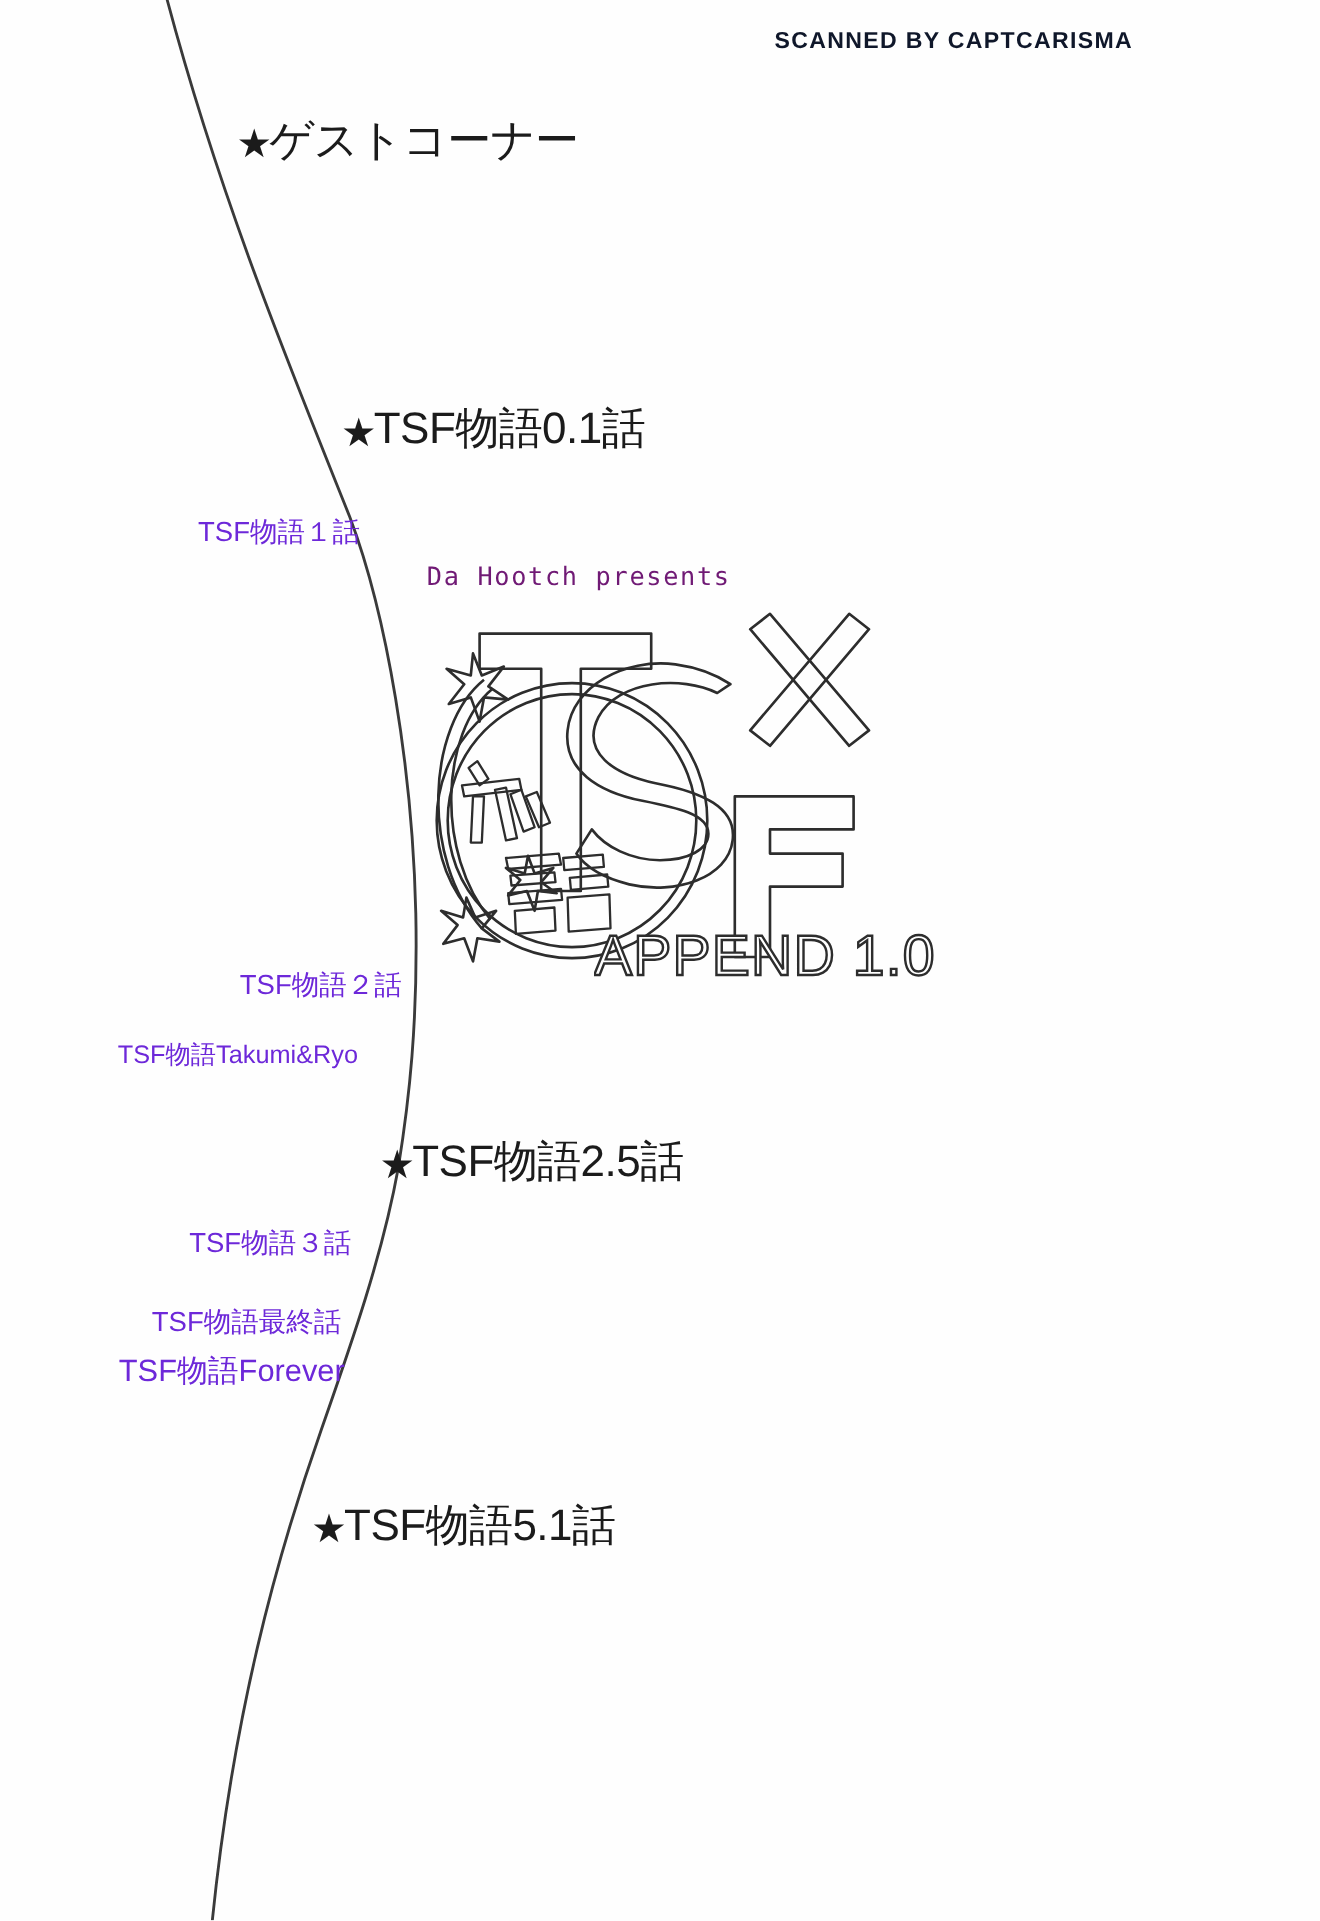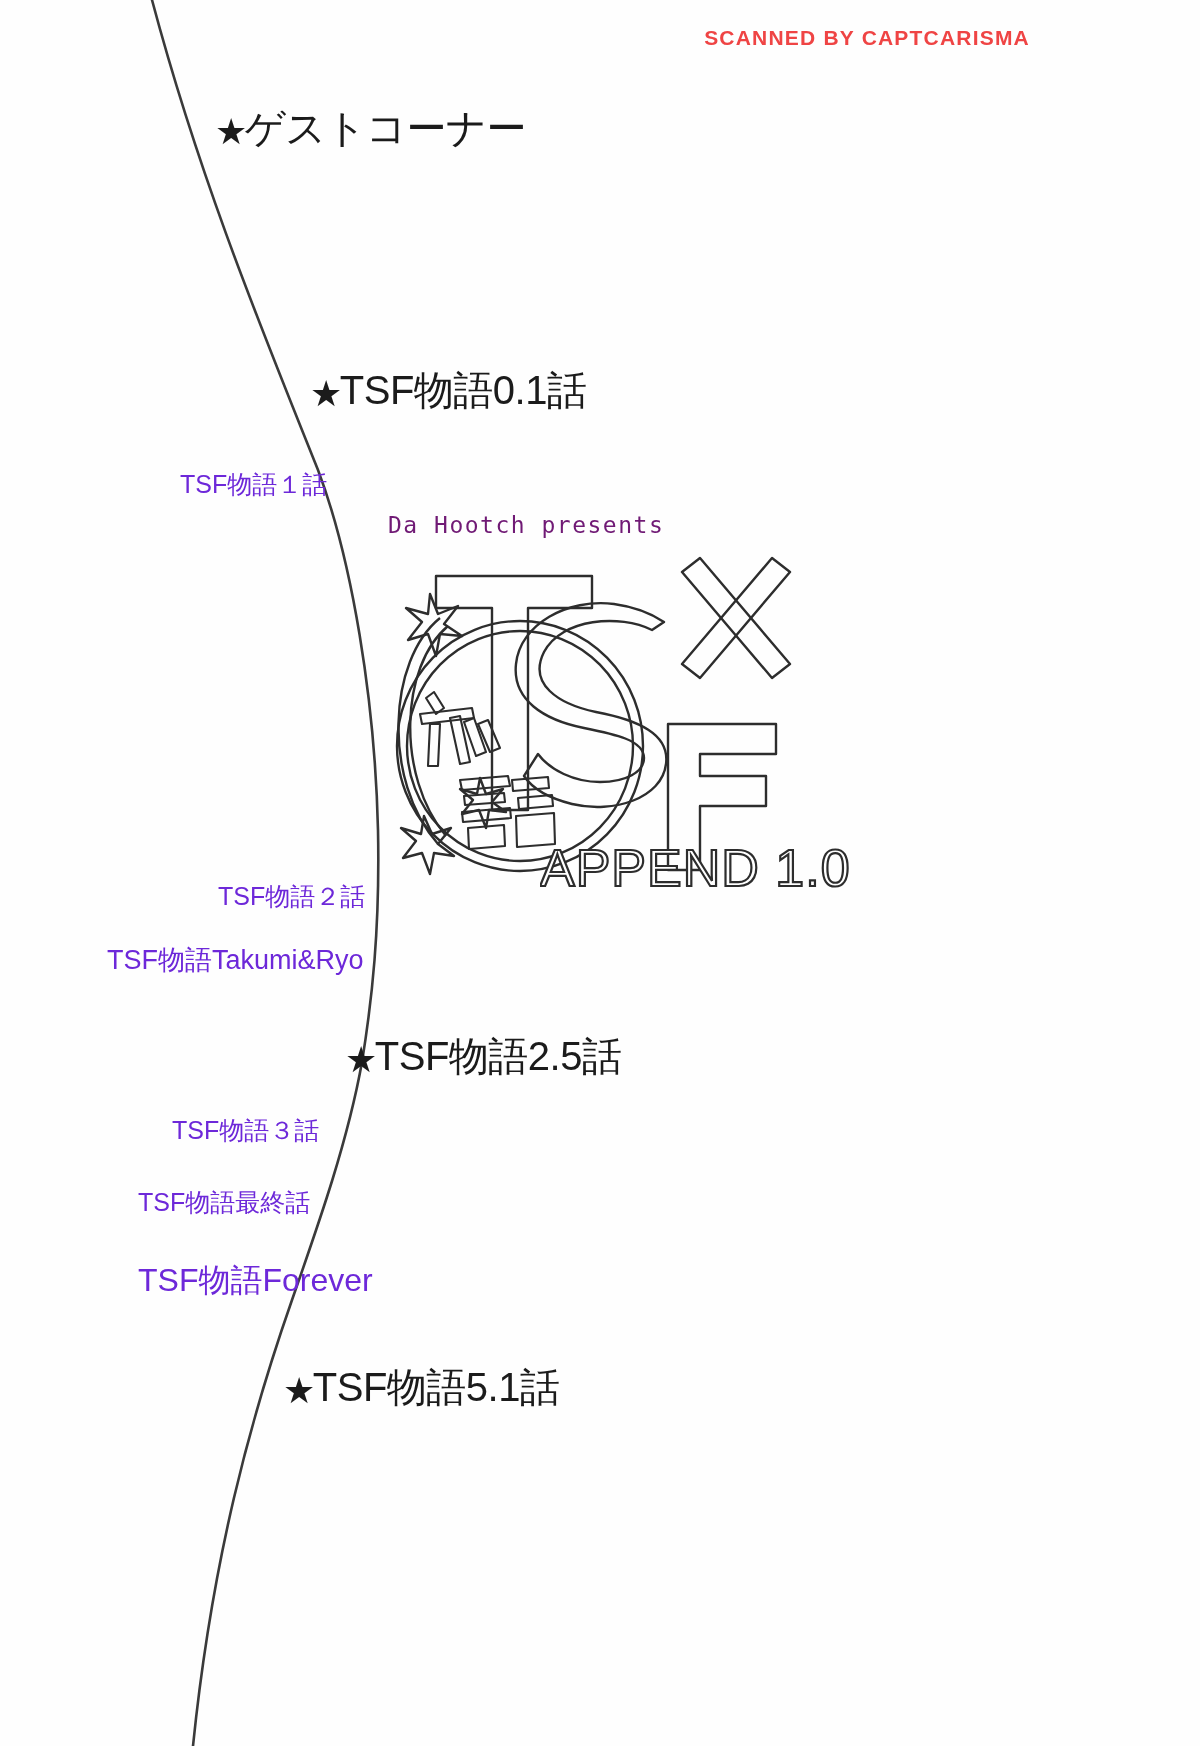--- a/index.html
+++ b/index.html
@@ -20,21 +20,21 @@
   }
 
   
   #scan-credit {
     position: absolute;
     top: 26px;
     right: 170px;
     font-size: 21px;
     font-weight: bold;
     letter-spacing: 1.2px;
-    color: #ef4444;
+    color: #0f172a;
     white-space: nowrap;
   }
 
   
   #arc-layer {
     position: absolute;
     left: 0; top: 0;
     width: 1200px;
     height: 1746px;
     pointer-events: none;
@@ -106,25 +106,25 @@
              C 380,930 372,1000 362,1062
              C 348,1140 320,1220 292,1300
              C 250,1420 212,1560 193,1746" fill="none" stroke="#3a3a3a" stroke-width="2.6" stroke-linecap="round"></path>
   </svg>
 
   <div id="entries">
       <div class="entry major" style="left: 215px; top: 108px; font-size: 40px;"><span class="star-glyph">★</span><span>ゲストコーナー</span></div>
       <div class="entry major" style="left: 310px; top: 370px; font-size: 40px;"><span class="star-glyph">★</span><span>TSF物語0.1話</span></div>
       <div class="entry minor" style="left: 180px; top: 472px; font-size: 25px;"><span>TSF物語１話</span></div>
       <div class="entry minor" style="left: 218px; top: 852px; font-size: 25px; margin-top: 32px;"><span>TSF物語２話</span></div>
-      <div class="entry minor" style="left: 107px; top: 947px; font-size: 27px;"><span>TSF物語Takumi&amp;Ryo</span></div>
+      <div class="entry minor" style="left: 107px; top: 947px; font-size: 23px;"><span>TSF物語Takumi&amp;Ryo</span></div>
       <div class="entry major" style="left: 345px; top: 1036px; font-size: 40px;"><span class="star-glyph">★</span><span>TSF物語2.5話</span></div>
       <div class="entry minor" style="left: 172px; top: 1118px; font-size: 25px;"><span>TSF物語３話</span></div>
       <div class="entry minor" style="left: 138px; top: 1190px; font-size: 25px;"><span>TSF物語最終話</span></div>
-      <div class="entry minor" style="left: 108px; top: 1264px; font-size: 32px; margin-left: 30px;"><span>TSF物語Forever</span></div>
+      <div class="entry minor" style="left: 108px; top: 1232px; font-size: 28px;"><span>TSF物語Forever</span></div>
       <div class="entry major" style="left: 283px; top: 1320px; font-size: 40px; margin-top: 47px;"><span class="star-glyph">★</span><span>TSF物語5.1話</span></div>
     </div>
 
   <div id="presents">Da Hootch presents</div>
 
   <div id="logo-wrap">
     <svg viewBox="0 0 500 360" width="500" height="360">
       <g fill="none" stroke="#2d2d2d" stroke-width="2.4" stroke-linejoin="round">
 
         <ellipse cx="168" cy="198" rx="123" ry="125"></ellipse>

